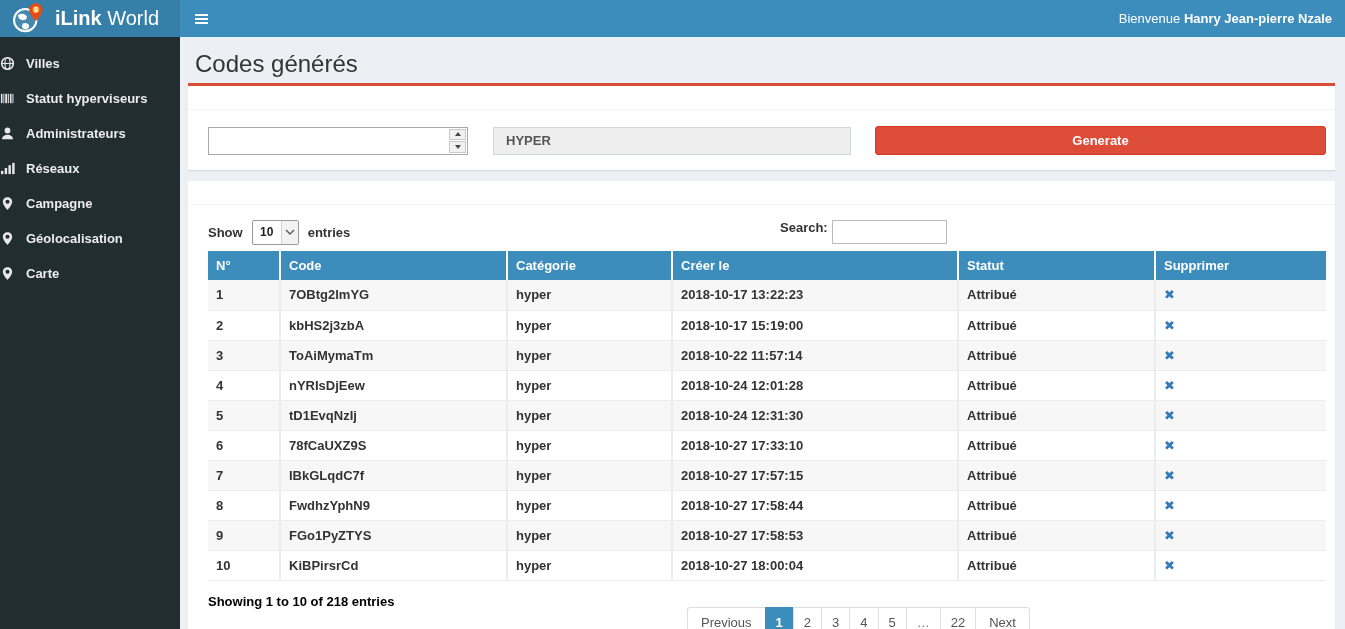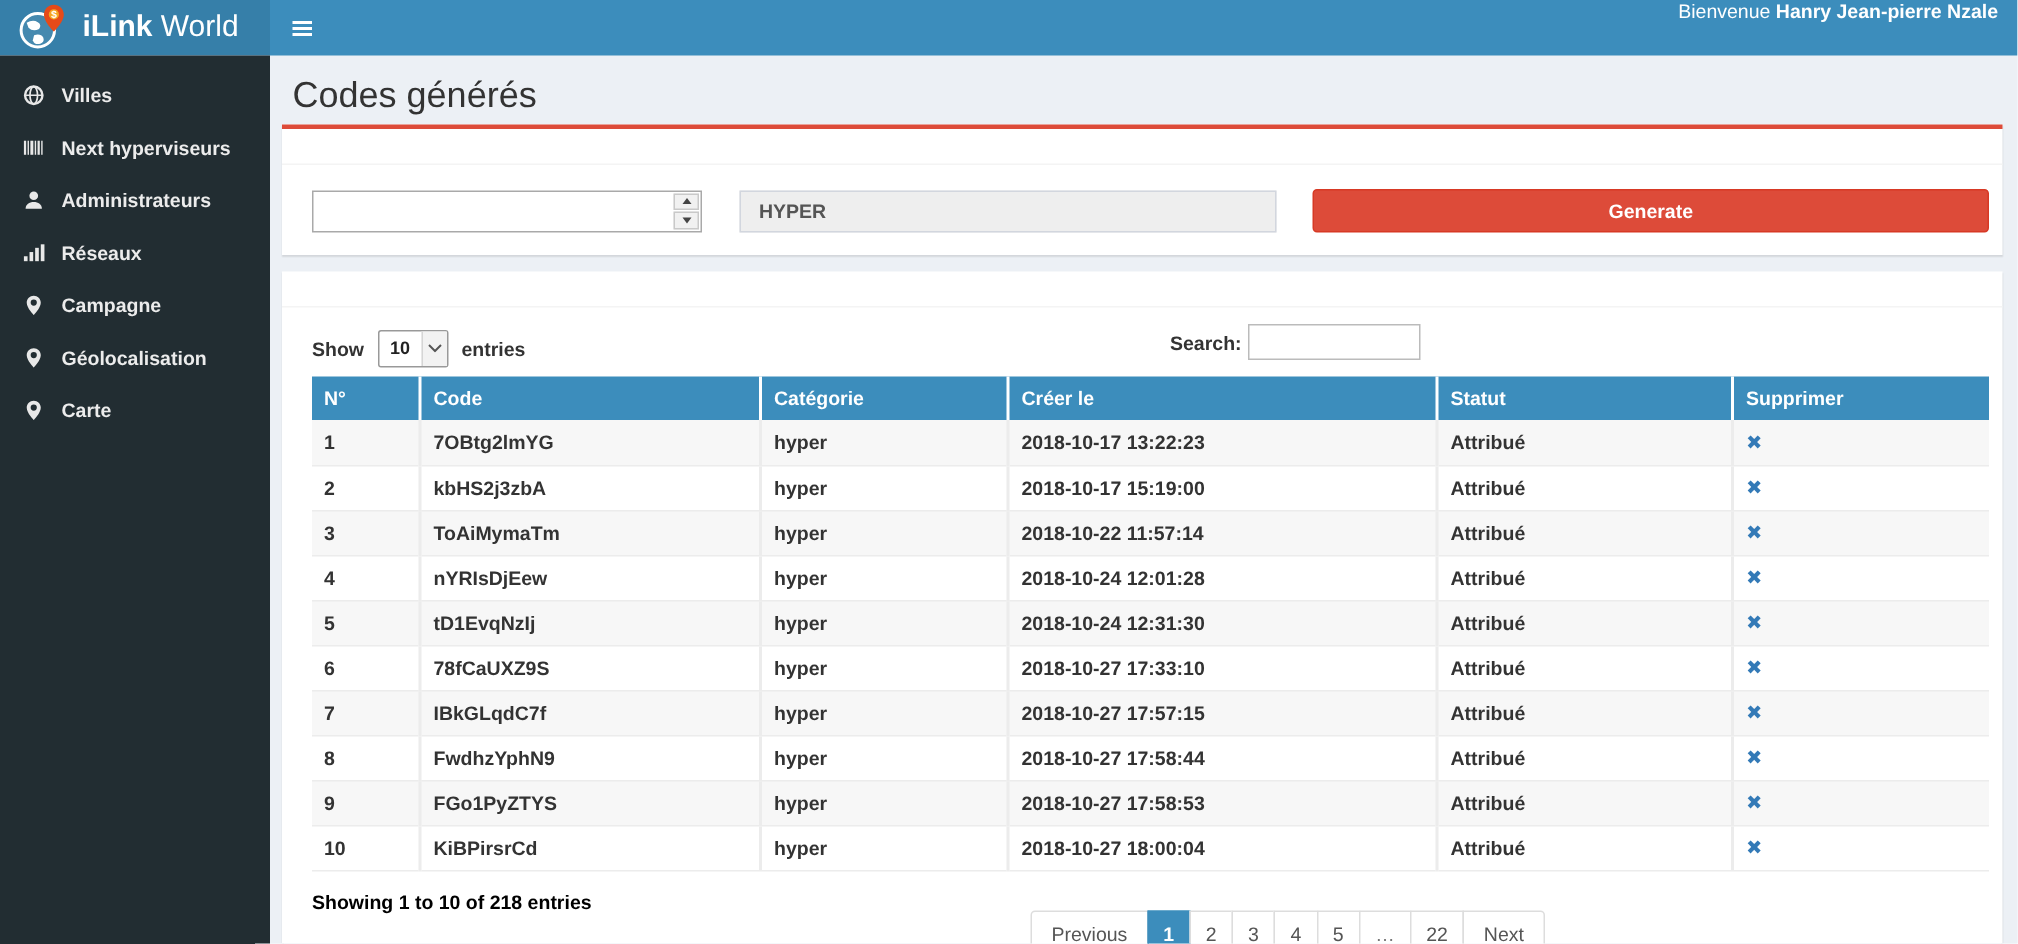--- a/index.html
+++ b/index.html
@@ -11,28 +11,28 @@
   body{
     width:1345px;height:629px;overflow:hidden;background:#ecf0f5;
     font-family:"Liberation Sans","DejaVu Sans",sans-serif;font-size:13px;color:#333;
   }
   
   .topbar{height:37px;display:flex}
   .logo{width:180px;background:var(--logo-bg);display:flex;align-items:center;padding-left:12px;cursor:pointer}
   .logo svg{display:block}
   .brand{color:#ffffff;font-size:20px;margin-left:10px;font-weight:300;white-space:nowrap}
   .brand b{font-weight:700}
-  .navbar{flex:1;background:var(--navbar);display:flex;align-items:flex-start}
+  .navbar{flex:1;background:var(--navbar);display:flex;align-items:center}
   .hamburger{width:42px;height:100%;display:flex;flex-direction:column;justify-content:center;align-items:center;gap:2px;cursor:pointer}
   .hamburger i{width:13px;height:2px;background:#fff;display:block}
   .welcome{margin-left:auto;color:#fff;font-size:13px;padding-right:13px;cursor:pointer}
   .welcome b{font-weight:700}
   
   .sidebar{position:absolute;top:37px;left:0;width:180px;height:592px;background:var(--sidebar-bg);padding-top:9px}
-  .side-item{height:35px;display:flex;align-items:center;padding-left:15px;color:#ececec;font-size:13px;font-weight:700;cursor:pointer}
+  .side-item{height:35px;display:flex;align-items:center;padding-left:0;color:#ececec;font-size:13px;font-weight:700;cursor:pointer}
   .side-item .icon{width:17px;margin-right:9px;display:flex;align-items:center;color:#e8e8e8}
   
   .main{margin-left:180px;height:592px;background:var(--body-bg);padding:13px 10px 16px 8px;overflow:hidden}
   .page-title{margin:0 7px 5px;font-size:24px;font-weight:500;color:#333;line-height:28px}
   .box{background:#fff;box-shadow:0 1px 1px rgba(0,0,0,.1)}
   .form-box{border-top:3px solid var(--danger)}
   .box-header{height:24px;border-bottom:1px solid #f4f4f4}
   .form-body{display:flex;align-items:center;padding:16px 9px 15px 20px}
   .num-input{width:260px;height:28px;border:1px solid #a9a9a9;background:#fff;position:relative;margin-right:25px;cursor:text}
   .num-input input{position:absolute;inset:0;border:0;outline:none;width:100%;padding:0 22px 0 8px;font:inherit;background:transparent}
@@ -43,21 +43,21 @@
   .tri-down{width:0;height:0;border-left:3.5px solid transparent;border-right:3.5px solid transparent;border-top:4px solid #444}
   .cat-input{width:358px;height:28px;background:#eee;border:1px solid #d2d6de;display:flex;align-items:center;padding-left:12px;color:#555;font-weight:600;margin-right:24px}
   .generate-btn{flex:1;height:29px;background:var(--danger);border:1px solid #d73925;border-radius:3px;color:#fff;font-size:13px;font-weight:600;font-family:inherit;cursor:pointer}
   
   .table-box{margin-top:11px;padding-bottom:60px}
   .controls{position:relative;margin:14px 9px 6px 20px;height:26px;display:flex;align-items:center}
   .ctl-label{font-size:13px;font-weight:700;color:#333}
   .len-select{width:47px;height:25px;border:1px solid #999;border-radius:2px;background:#fff;display:flex;align-items:center;margin:0 9px;cursor:pointer}
   .len-select .val{flex:1;text-align:center;font-size:12px;font-weight:600;color:#222}
   .len-select .arrow{width:17px;height:100%;display:flex;align-items:center;justify-content:center;border-left:1px solid #d5d5d5;background:#f2f2f2}
-  .search{position:absolute;left:572px;top:1px;height:16px;display:flex;align-items:center}
+  .search{position:absolute;left:572px;top:1px;height:16px;display:flex;align-items:flex-start}
   .search input{width:115px;height:24px;border:1px solid #bbb;margin-left:4px;padding:0 6px;font:inherit;outline:none}
   .table-wrap{margin:0 9px 0 20px}
   table{width:100%;border-collapse:collapse;table-layout:fixed;font-size:13px}
   th{background:var(--table-header);color:#fff;text-align:left;font-weight:700;padding:0 8px;height:29px;cursor:pointer}
   th + th{border-left:2px solid #fff}
   td{padding:0 8px;height:30px;color:#333;font-weight:600;border-bottom:1px solid #ececec;background:#fff}
   td + td{border-left:2px solid #ececec}
   tbody tr:nth-child(odd) td{background:#f7f7f7}
   .del-link{color:var(--link);font-size:13px;font-weight:700;cursor:pointer;text-decoration:none}
   
@@ -111,21 +111,21 @@
     <span class="icon">
         <svg viewBox="0 0 16 16" width="15" height="15" fill="currentColor">
           <rect x="1" y="3" width="1.6" height="10"></rect>
           <rect x="3.6" y="3" width="1" height="10"></rect>
           <rect x="5.6" y="3" width="2.1" height="10"></rect>
           <rect x="8.7" y="3" width="1" height="10"></rect>
           <rect x="10.7" y="3" width="1.6" height="10"></rect>
           <rect x="13.3" y="3" width="1" height="10"></rect>
         </svg>
       </span>
-    <span class="label">Next hyperviseurs</span>
+    <span class="label">Statut hyperviseurs</span>
   </div>
 
   <div class="side-item">
     <span class="icon">
         <svg viewBox="0 0 16 16" width="15" height="15" fill="currentColor">
           <circle cx="8" cy="4.8" r="3.1"></circle>
           <path d="M2.2 14c0-3.2 2.6-4.8 5.8-4.8s5.8 1.6 5.8 4.8z"></path>
         </svg>
       </span>
     <span class="label">Administrateurs</span>

